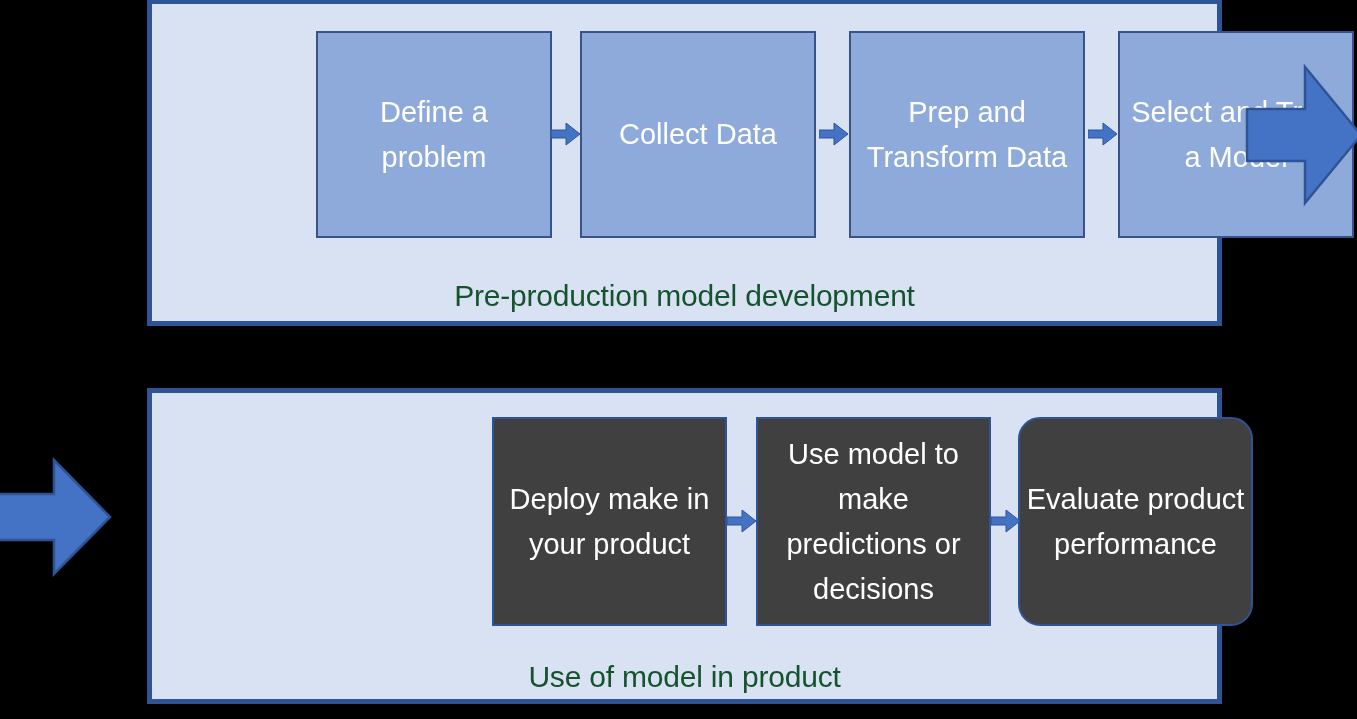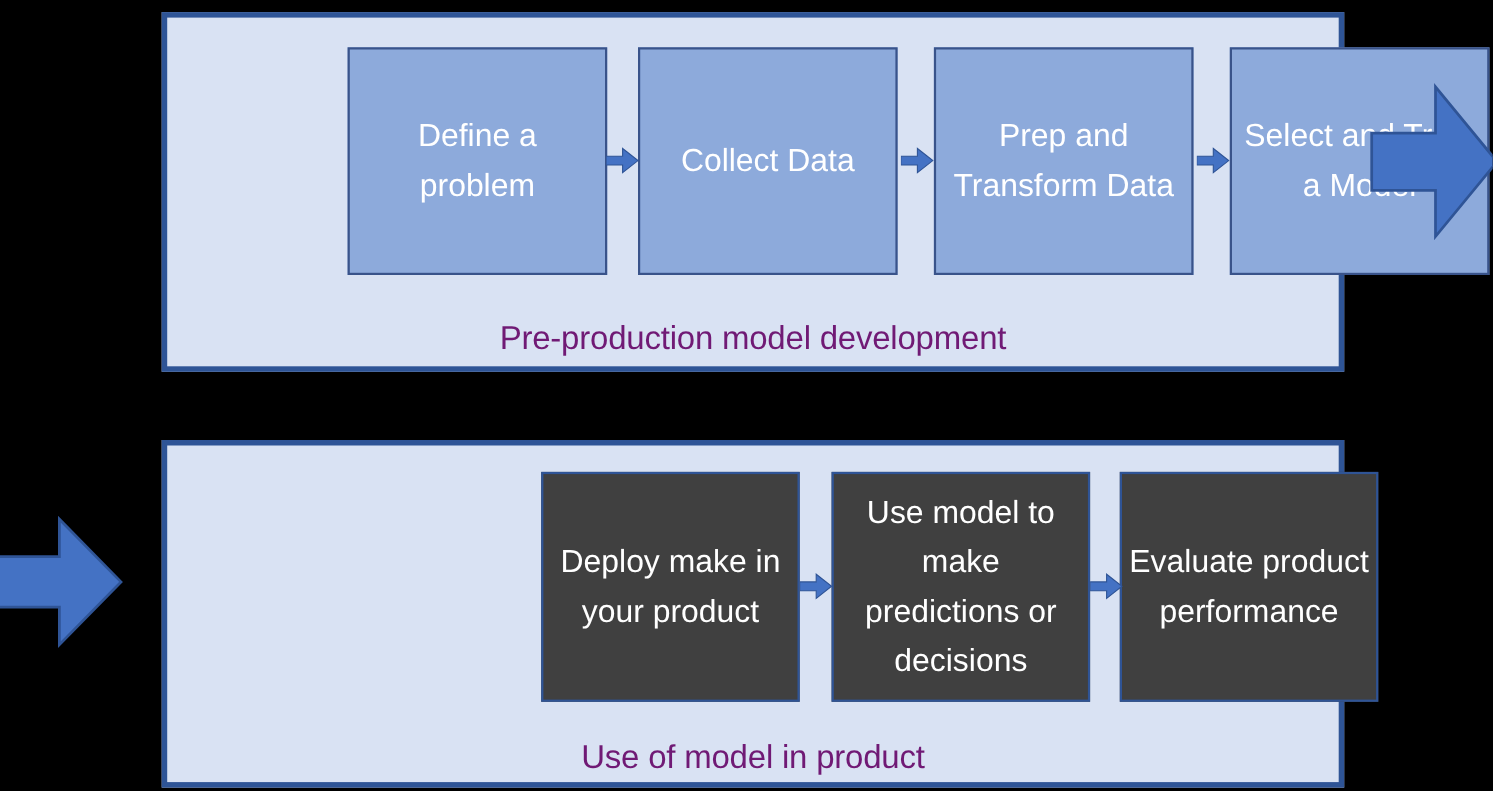--- a/index.html
+++ b/index.html
@@ -10,21 +10,21 @@
   body {
     width: 1357px;
     height: 719px;
     position: relative;
     overflow: hidden;
     font-family: "Liberation Sans", sans-serif;
   }
 
   .stage {
     position: absolute;
-    left: 0; top: 16px;
+    left: 0; top: 4px;
     width: 1357px;
     height: 648px;
   }
 
   
   .panel {
     position: absolute;
     background: #D9E2F3;
     border: 5px solid #2E5496;
     box-sizing: border-box;
@@ -40,21 +40,21 @@
     top: 384px;
     width: 1075px;
     height: 316px;
   }
 
   .panel-caption {
     position: absolute;
     left: 0;
     width: 100%;
     text-align: center;
-    color: #701a75;
+    color: #14532d;
     font-size: 30px;
     line-height: 36px;
     font-family: "Liberation Sans", sans-serif;
     letter-spacing: -0.2px;
   }
   #caption-top  { top: 274px; }
   #caption-bottom { top: 656px; }
 
   
   .step-box {
@@ -166,21 +166,21 @@
   <div class="panel" id="panel-bottom">
 
     <div class="step-box tier-prod" id="step-deploy" style="top:24px;">
       <span class="step-label">Deploy make in your product</span>
     </div>
 
     <div class="step-box tier-prod" id="step-predict" style="top:24px;">
       <span class="step-label">Use model to make predictions or decisions</span>
     </div>
 
-    <div class="step-box tier-prod" id="step-evaluate" style="top:24px;">
+    <div class="step-box tier-prod" id="step-evaluate" style="top:24px;border-radius:22px;">
       <span class="step-label">Evaluate product performance</span>
     </div>
 
     <div class="connector" id="conn-4" style="top:115px;">
       <svg width="30" height="26" viewBox="0 0 30 26">
         <polygon points="0,9 15,9 15,2 29,13 15,24 15,17 0,17" fill="#4472C4" stroke="#2F5496" stroke-width="1"></polygon>
       </svg>
     </div>
     <div class="connector" id="conn-5" style="top:115px;">
       <svg width="30" height="26" viewBox="0 0 30 26">

